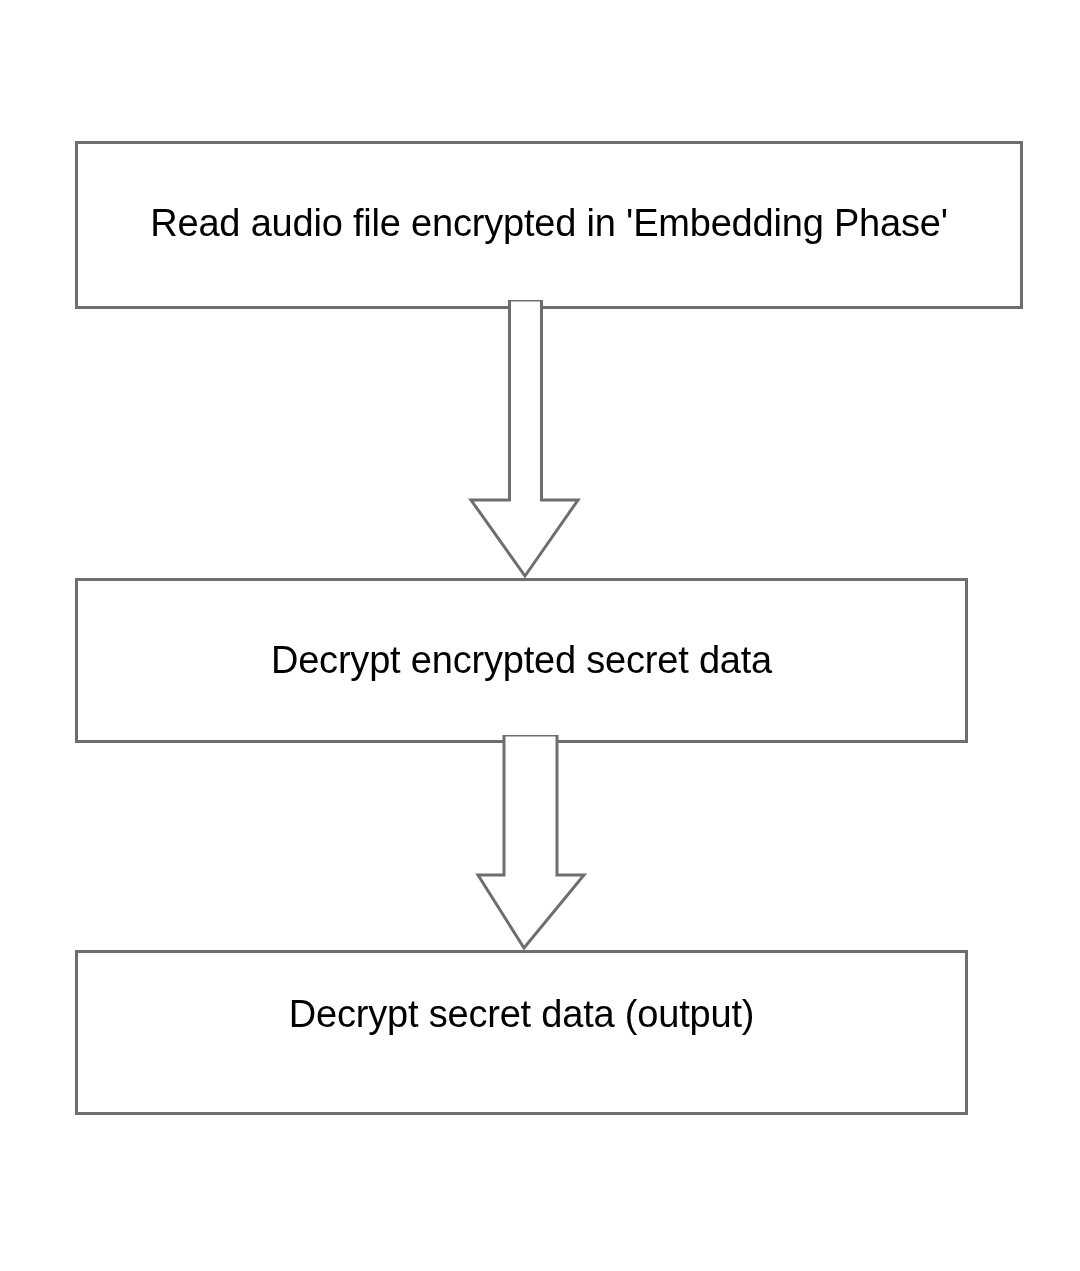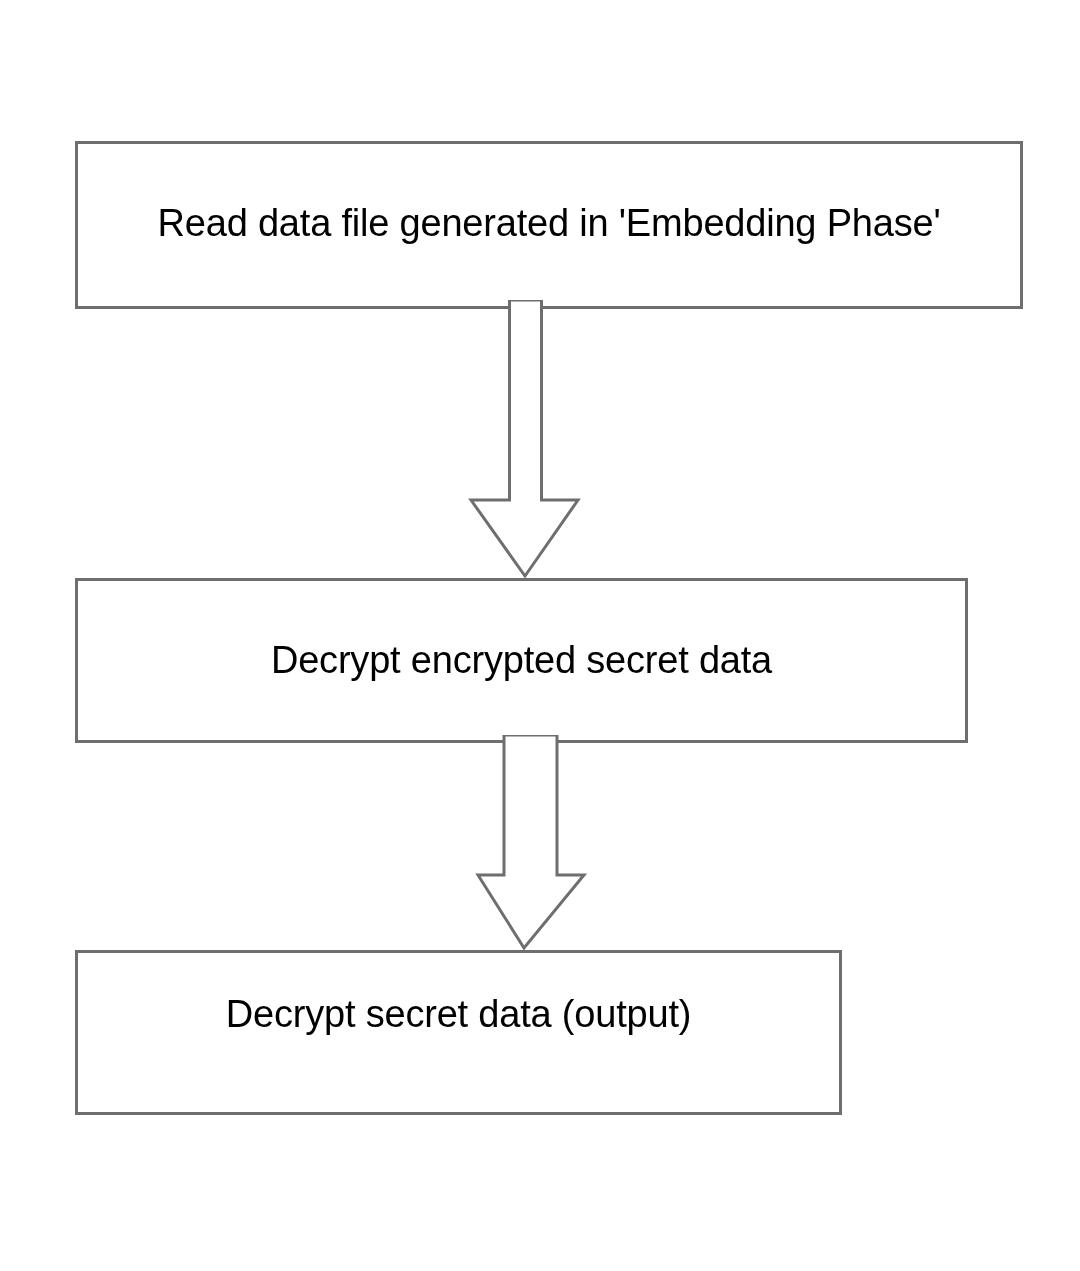--- a/index.html
+++ b/index.html
@@ -55,21 +55,21 @@
     align-items: center;
   }
   #node-2 .node-label {
     width: 840px;
     margin-top: -2px;
   }
   
   #node-3 {
     left: 75px;
     top: 950px;
-    width: 767px;
+    width: 893px;
     height: 165px;
     align-items: flex-start;
   }
   #node-3 .node-label {
     width: 840px;
     margin-top: 28px;
   }
 
   .connector {
     position: absolute;
@@ -98,21 +98,21 @@
     stroke-width: 3;
     stroke-linejoin: miter;
   }
 </style>
 </head>
 <body>
 
 <div id="canvas">
 
   <div class="node" id="node-1">
-    <span class="node-label">Read data file generated in 'Embedding Phase'</span>
+    <span class="node-label">Read audio file encrypted in 'Embedding Phase'</span>
   </div>
 
   <div class="connector" id="connector-1">
     <svg viewBox="0 0 132 286" xmlns="http://www.w3.org/2000/svg" aria-hidden="true">
       <polygon class="arrow-shape" points="51.5,0 83.5,0 83.5,200 120,200 67,276 13,200 51.5,200"></polygon>
     </svg>
   </div>
 
   <div class="node" id="node-2">
     <span class="node-label">Decrypt encrypted secret data</span>

